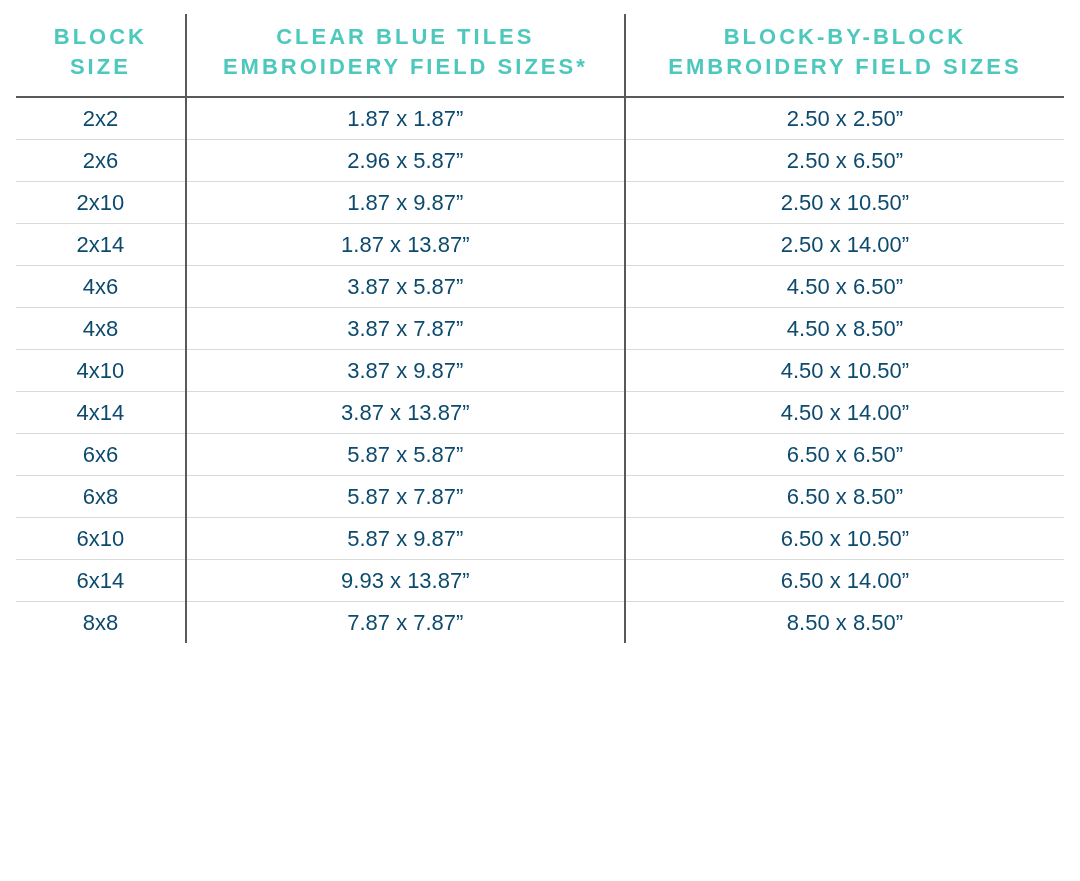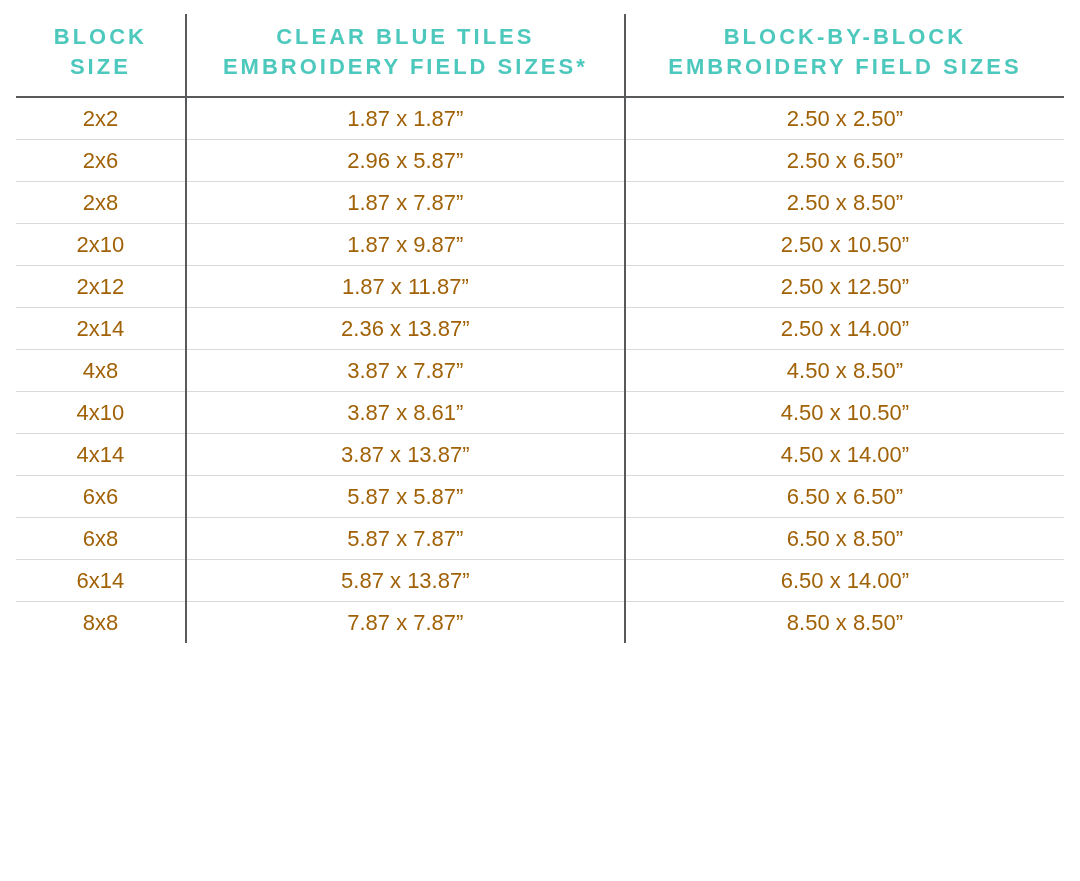--- a/index.html
+++ b/index.html
@@ -48,21 +48,21 @@
 
   tbody td {
     font-size: 22px;
     line-height: 24px;
     text-align: center;
     vertical-align: middle;
     padding: 4px 4px;
     height: 33px;
     border-bottom: 1px solid #d9dada;
     border-right: 2px solid #58595b;
-    color: #a16207;
+    color: #0c4a6e;
     font-weight: 400;
   }
   tbody td:last-child { border-right: none; }
   tbody tr:last-child td { border-bottom: none; }
   .table-wrap {
     flex: 1 1 auto;
   }
 </style>
 </head>
 <body>
@@ -90,67 +90,67 @@
           <td>2x2</td>
           <td>1.87 x 1.87”</td>
           <td>2.50 x 2.50”</td>
         </tr>
         <tr>
           <td>2x6</td>
           <td>2.96 x 5.87”</td>
           <td>2.50 x 6.50”</td>
         </tr>
         <tr>
-          <td>2x8</td>
-          <td>1.87 x 7.87”</td>
-          <td>2.50 x 8.50”</td>
-        </tr>
-        <tr>
           <td>2x10</td>
           <td>1.87 x 9.87”</td>
           <td>2.50 x 10.50”</td>
         </tr>
         <tr>
-          <td>2x12</td>
-          <td>1.87 x 11.87”</td>
-          <td>2.50 x 12.50”</td>
+          <td>2x14</td>
+          <td>1.87 x 13.87”</td>
+          <td>2.50 x 14.00”</td>
         </tr>
         <tr>
-          <td>2x14</td>
-          <td>2.36 x 13.87”</td>
-          <td>2.50 x 14.00”</td>
+          <td>4x6</td>
+          <td>3.87 x 5.87”</td>
+          <td>4.50 x 6.50”</td>
         </tr>
         <tr>
           <td>4x8</td>
           <td>3.87 x 7.87”</td>
           <td>4.50 x 8.50”</td>
         </tr>
         <tr>
           <td>4x10</td>
-          <td>3.87 x 8.61”</td>
+          <td>3.87 x 9.87”</td>
           <td>4.50 x 10.50”</td>
         </tr>
         <tr>
           <td>4x14</td>
           <td>3.87 x 13.87”</td>
           <td>4.50 x 14.00”</td>
         </tr>
         <tr>
           <td>6x6</td>
           <td>5.87 x 5.87”</td>
           <td>6.50 x 6.50”</td>
         </tr>
         <tr>
           <td>6x8</td>
           <td>5.87 x 7.87”</td>
           <td>6.50 x 8.50”</td>
         </tr>
         <tr>
+          <td>6x10</td>
+          <td>5.87 x 9.87”</td>
+          <td>6.50 x 10.50”</td>
+        </tr>
+        <tr>
           <td>6x14</td>
-          <td>5.87 x 13.87”</td>
+          <td>9.93 x 13.87”</td>
           <td>6.50 x 14.00”</td>
         </tr>
         <tr>
           <td>8x8</td>
           <td>7.87 x 7.87”</td>
           <td>8.50 x 8.50”</td>
         </tr>
 
       </tbody>
     </table>

